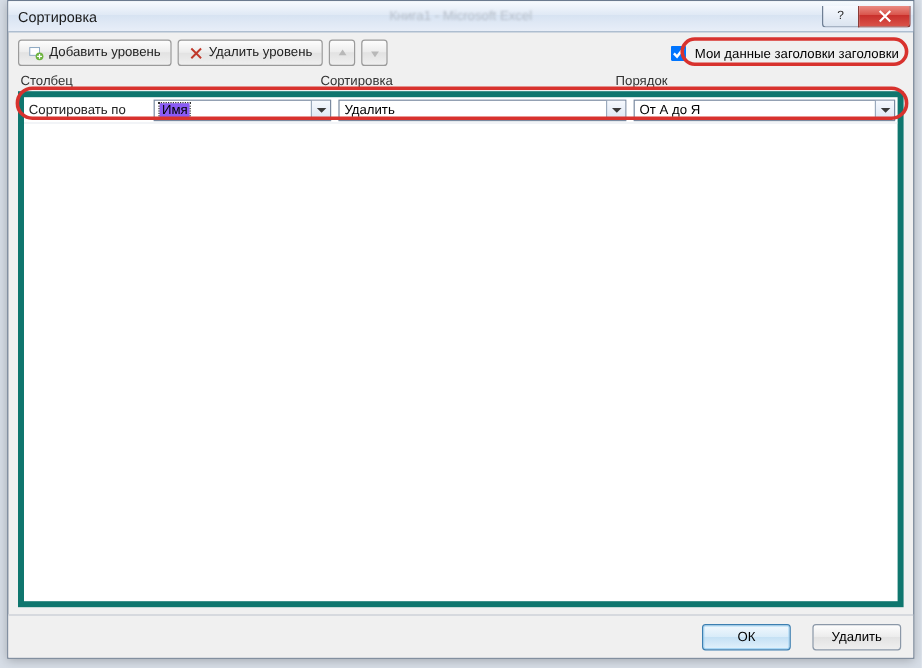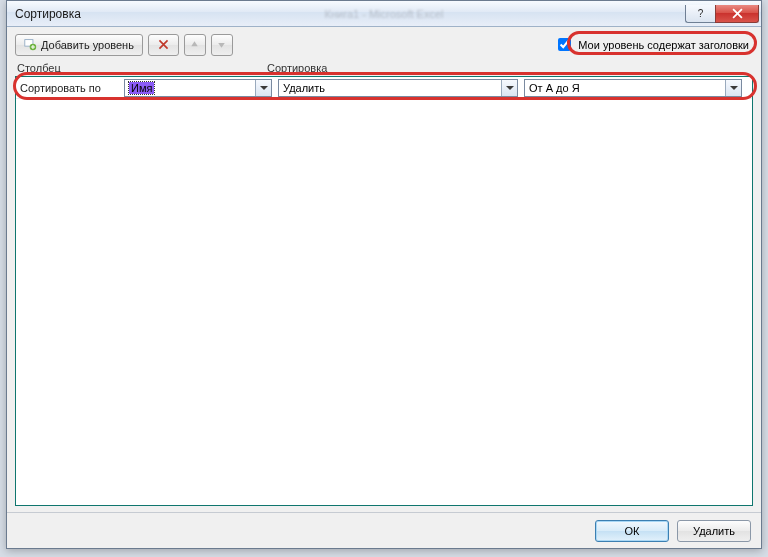--- a/index.html
+++ b/index.html
@@ -61,21 +61,21 @@
     width: 44px;
     background: linear-gradient(#e98a82,#d9534a 45%,#c9302c 46%,#d9534a);
     color: #fff;
     border-color: #8a3c37;
     border-radius: 0 0 3px 0;
   }
   .winbtn.close svg { width: 11px; height: 11px; }
 
   .toolbar {
     display: flex;
-    align-items: center;
+    align-items: flex-start;
     gap: 5px;
     padding: 6px 8px 4px 8px;
   }
   .btn {
     height: 22px;
     background: linear-gradient(#fdfdfd,#ececec 48%,#e2e2e2 49%,#efefef);
     border: 1px solid #9a9a9a;
     border-radius: 3px;
     display: inline-flex;
     align-items: center;
@@ -115,21 +115,21 @@
     margin-top: 2px;
   }
   .col1 { flex: 0 0 250px; }
   .col2 { flex: 0 0 246px; }
   .col3 { flex: 1; }
 
   .grid-body {
     flex: 1;
     margin: 2px 8px 6px 8px;
     background: #fff;
-    border: 1px solid #0f766e;
+    border: 5px solid #0f766e;
     overflow: hidden;
   }
   .row {
     display: flex;
     align-items: center;
     height: 22px;
     border-bottom: 1px solid #e9edf2;
     padding: 0 2px;
   }
   .row .rlabel {
@@ -169,21 +169,21 @@
   .gap { width: 6px; }
   .cbox2 { flex: 0 0 240px; }
   .cbox3 { flex: 0 0 218px; text-align: center; }
 
   .footer {
     height: 36px;
     border-top: 1px solid #c6cbd2;
     display: flex;
     align-items: center;
     justify-content: flex-end;
-    gap: 8px;
+    gap: 18px;
     padding: 0 10px;
     background: #f0f0f0;
   }
   .fbtn {
     min-width: 74px;
     height: 22px;
     border: 1px solid #8b98a8;
     border-radius: 3px;
     background: linear-gradient(#fdfdfd,#ececec 48%,#e2e2e2 49%,#efefef);
     display: flex; align-items:center; justify-content:center;
@@ -218,41 +218,43 @@
         <rect x="1" y="2" width="10" height="8" fill="#fff" stroke="#8aa5c0"></rect>
         <circle cx="11" cy="11" r="4" fill="#6db33f"></circle>
           <path d="M11 8.5v5M8.5 11h5" stroke="#fff" stroke-width="1.3"></path>
       </svg>
       <span>Добавить уровень</span>
     </div>
     <div class="btn">
       <svg class="icon-svg" viewBox="0 0 16 16">
         <path d="M3 3 L13 13 M13 3 L3 13" stroke="#c0392b" stroke-width="2"></path>
       </svg>
+      <span>Удалить уровень</span>
     </div>
     <div class="btn iconbtn disabled">
       <svg class="icon-svg" viewBox="0 0 16 16">
           <path d="M8 4 L12 10 H4 Z" fill="#b8b8b8"></path>
         </svg>
     </div>
     <div class="btn iconbtn disabled">
       <svg class="icon-svg" viewBox="0 0 16 16">
           <path d="M8 12 L12 6 H4 Z" fill="#b8b8b8"></path>
         </svg>
     </div>
 
     <label class="checkwrap">
       <input type="checkbox" checked="" style="">
-      <span>Мои уровень содержат заголовки</span>
+      <span>Мои данные заголовки заголовки</span>
     </label>
   </div>
 
   <div class="grid-header">
     <div class="col1">Столбец</div>
     <div class="col2">Сортировка</div>
+    <div class="col3">Порядок</div>
   </div>
 
   <div class="grid-body">
     <div class="row">
       <div class="rlabel">Сортировать по</div>
       <div class="combo sel cbox1">
         <span class="txt">Имя</span>
         <div class="dd"></div>
       </div>
       <div class="gap"></div>

